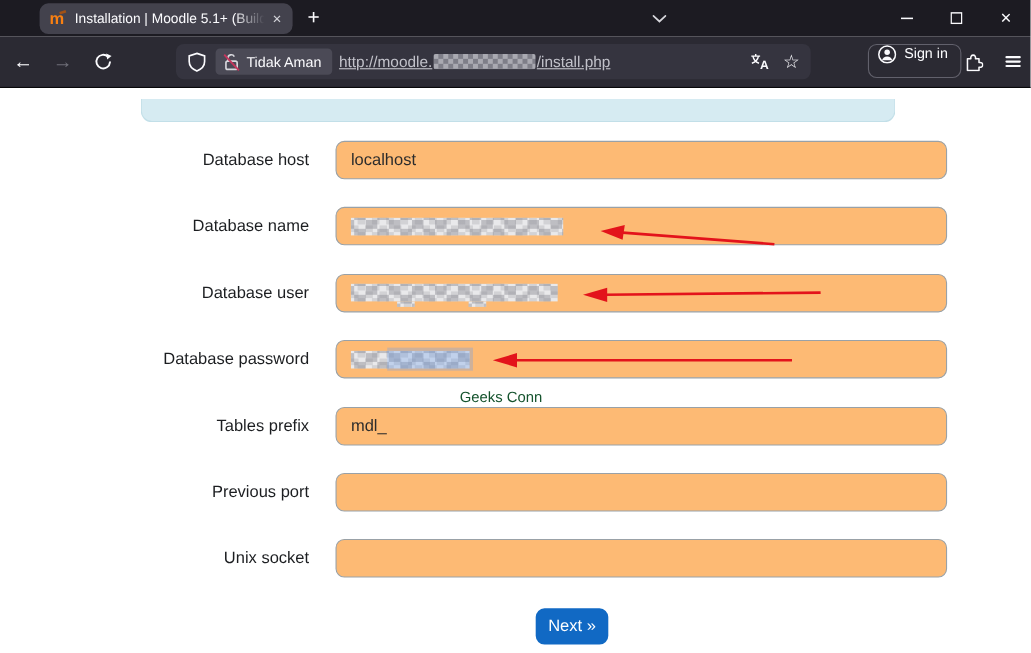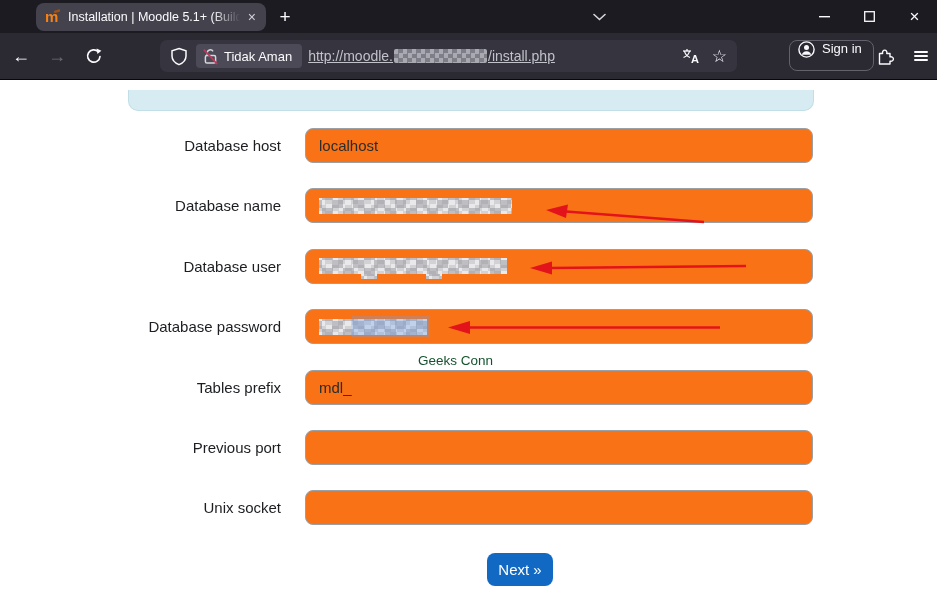--- a/index.html
+++ b/index.html
@@ -44,22 +44,22 @@
   .menu-ico{left:904px;}
   .hamburger span{display:block;width:14px;height:1.7px;background:#fbfbfe;margin:2.4px 0;border-radius:1px;}
 
   
   .content{position:absolute;left:0;top:80px;width:937px;height:514px;background:#fff;margin-top:10px;}
   .alert{position:absolute;left:128px;top:0px;width:686px;height:21px;background:#d6ebf2;
     border:1px solid #c2dfe8;border-top:none;border-radius:0 0 10px 10px;box-sizing:border-box;}
 
   .flabel{position:absolute;left:0;width:281px;height:35px;line-height:35px;text-align:right;
     font-size:15px;color:#1c1e21;}
-  .finput{position:absolute;left:305px;width:508px;height:35px;border:1px solid #99a1a7;border-radius:8px;
-    box-sizing:border-box;background:#f97316;}
+  .finput{position:absolute;left:305px;width:556px;height:35px;border:1px solid #99a1a7;border-radius:8px;
+    box-sizing:border-box;background:#fdba74;}
   .fvalue{position:absolute;left:13px;top:0;height:33px;line-height:33px;font-size:15px;color:#2c2c2c;white-space:pre;}
 
   .mosaic{position:absolute;
     background-image:
       repeating-conic-gradient(rgba(138,138,146,.45) 0 25%, rgba(0,0,0,0) 0 50%),
       repeating-conic-gradient(#d2d2d5 0 25%, #e9e9eb 0 50%);
     background-size:21px 16px,13px 13px;background-position:3px 2px,0 0;}
   .selection{position:absolute;background:rgba(110,160,235,.32);}
 
   .annotation-text{position:absolute;font-size:13.5px;color:#14532d;white-space:nowrap;}

